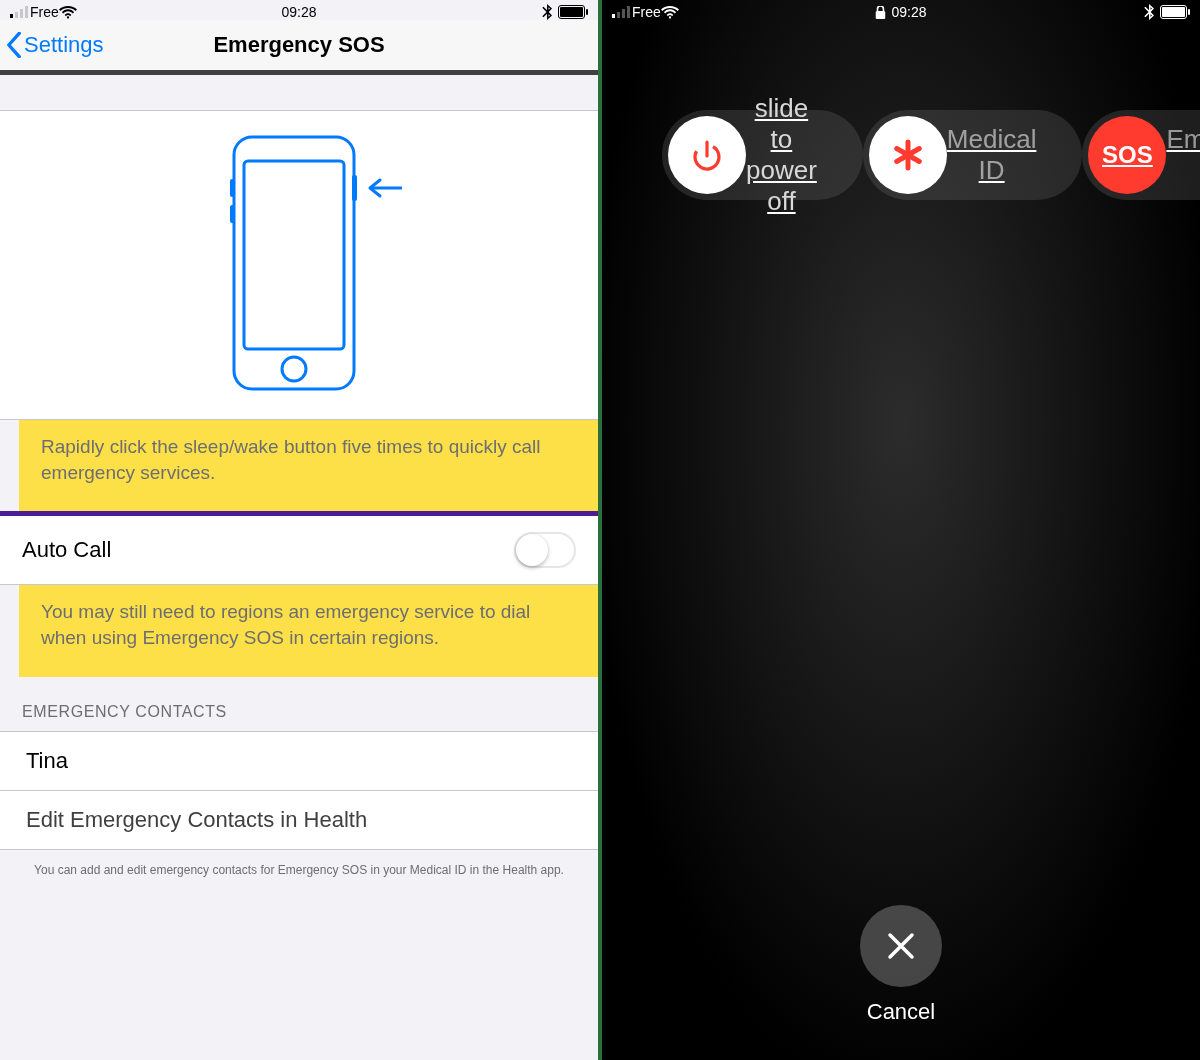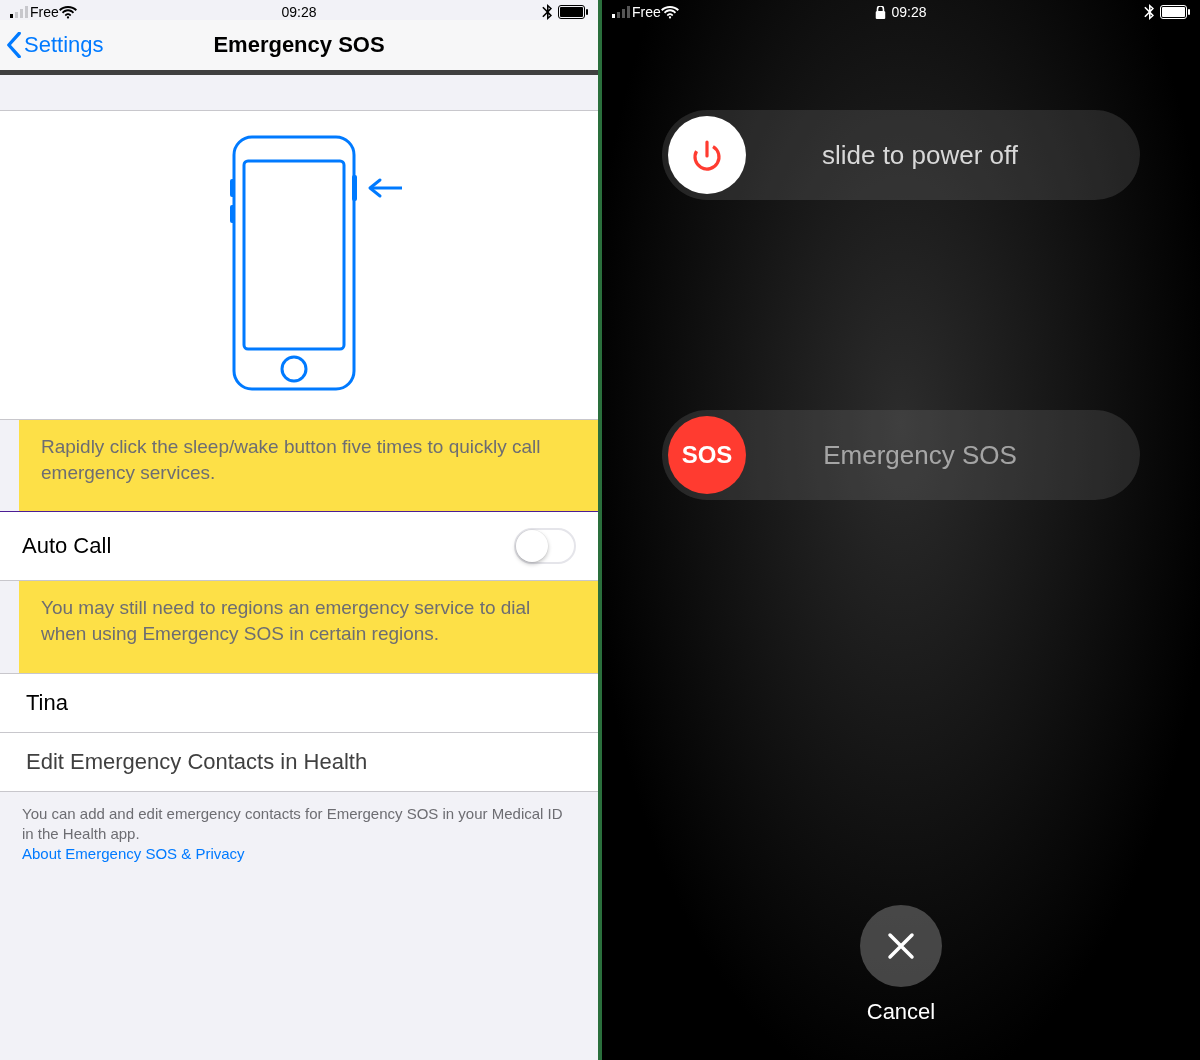--- a/index.html
+++ b/index.html
@@ -21,38 +21,38 @@
   .nav-back svg { width: 16px; height: 26px; }
   .nav-title { position: absolute; left: 50%; transform: translateX(-50%); font-size: 22px; font-weight: 600; color: #000; }
 
   .spacer-strip { height: 35px; background: #f2f2f7; }
 
   .illus-block { background: #fff; border-top: 1px solid #c8c7cc; border-bottom: 1px solid #c8c7cc; padding: 22px 0; display: flex; justify-content: center; }
   .phone-illus { position: relative; }
 
   .section-desc { padding: 14px 22px 26px 22px; color: #6d6d72; font-size: 19px; line-height: 1.35; background: #fde047; margin-left: 19px; }
 
-  .row { background: #fff; border-top: 1px solid #4c1d95; border-bottom: 1px solid #c8c7cc; padding: 16px 22px; display: flex; align-items: center; justify-content: space-between; font-size: 22px; }
+  .row { background: #fff; border-top: 5px solid #4c1d95; border-bottom: 1px solid #c8c7cc; padding: 16px 22px; display: flex; align-items: center; justify-content: space-between; font-size: 22px; }
   .row-label { color: #000; }
   .switch { width: 62px; height: 36px; border-radius: 18px; background: #fff; border: 2px solid #e5e5ea; position: relative; }
   .switch .knob { width: 32px; height: 32px; border-radius: 50%; background: #fff; box-shadow: 0 2px 4px rgba(0,0,0,0.25), 0 0 0 0.5px rgba(0,0,0,0.05); position: absolute; top: 0; left: 0; }
 
   .section-header { padding: 26px 22px 10px 22px; color: #6d6d72; font-size: 16px; letter-spacing: 0.6px; }
 
   .list { background: #fff; border-top: 1px solid #c8c7cc; }
   .list .item { padding: 16px 26px; font-size: 22px; border-bottom: 1px solid #c8c7cc; }
   .list .item.link { color: #404040; }
-  .footer-desc { padding: 12px 22px; color: #6d6d72; font-size: 15px; line-height: 1.35; }
+  .footer-desc { padding: 12px 22px; color: #6d6d72; font-size: 12px; line-height: 1.35; text-align: center; }
   .footer-desc .link { color: #007aff; }
 
   
   .right { background: radial-gradient(ellipse at 50% 40%, #2c2c2c 0%, #000 75%); color: #fff; }
   .right .status-bar { color: #fff; }
 
-  .sliders { padding: 90px 60px 1px 60px; display: flex; flex-direction: column; gap: 0; }
+  .sliders { padding: 90px 60px 1px 60px; display: flex; flex-direction: row; gap: 0; text-decoration: underline; }
   .slider { width: 100%; height: 90px; border-radius: 45px; background: rgba(120,120,120,0.25); display: flex; align-items: center; padding: 6px; position: relative; }
   .slider .knob { width: 78px; height: 78px; border-radius: 50%; display: flex; align-items: center; justify-content: center; flex-shrink: 0; }
   .slider .knob.white { background: #fff; }
   .slider .knob.red { background: #ff3b30; color: #fff; font-weight: 700; font-size: 24px; }
   .slider .slabel { flex: 1; text-align: center; font-size: 26px; padding-right: 40px; color: rgba(255,255,255,0.55); }
   .slider .slabel.shimmer { color: #d8d8d8; }
   .gap-big { height: 160px; }
   .gap-small { height: 50px; }
 
   .cancel-wrap { position: absolute; bottom: 35px; left: 0; right: 0; display: flex; flex-direction: column; align-items: center; gap: 12px; }
@@ -133,33 +133,33 @@
 
     <div class="row">
       <span class="row-label">Auto Call</span>
       <div class="switch">
           <div class="knob"></div>
         </div>
     </div>
 
     <div class="section-desc">You may still need to regions an emergency service to dial when using Emergency SOS in certain regions.</div>
 
+    <div class="section-header">EMERGENCY CONTACTS</div>
 
     <div class="list">
       <div class="item">
         <span>Tina</span>
       </div>
       <div class="item link">
         <span>Edit Emergency Contacts in Health</span>
       </div>
     </div>
 
     <div class="footer-desc">
       <span>You can add and edit emergency contacts for Emergency SOS in your Medical ID in the Health app.</span><br>
-      <span class="link">About Emergency SOS &amp; Privacy</span>
     </div>
 
   </div>
 
   <div class="divider"></div>
 
   <div class="panel right">
 
     <div class="status-bar">
       <span class="carrier">
@@ -209,20 +209,32 @@
           <svg width="38" height="38" viewBox="0 0 38 38">
               <circle cx="19" cy="21" r="12" fill="none" stroke="#ff3b30" stroke-width="3.2" stroke-dasharray="56 20" transform="rotate(-60 19 21)"></circle>
               <line x1="19" y1="6" x2="19" y2="20" stroke="#ff3b30" stroke-width="3.2" stroke-linecap="round"></line>
             </svg>
         </div>
         <div class="slabel shimmer">slide to power off</div>
       </div>
 
       <div class="gap-big"></div>
 
+      <div class="slider">
+        <div class="knob white">
+          <svg width="38" height="38" viewBox="0 0 38 38">
+            <g stroke="#ff3b30" stroke-width="5" stroke-linecap="round">
+              <line x1="19" y1="6" x2="19" y2="32"></line>
+              <line x1="19" y1="6" x2="19" y2="32" transform="rotate(60 19 19)"></line>
+              <line x1="19" y1="6" x2="19" y2="32" transform="rotate(-60 19 19)"></line>
+            </g>
+          </svg>
+        </div>
+        <div class="slabel">Medical ID</div>
+      </div>
 
       <div class="gap-small"></div>
 
       <div class="slider">
         <div class="knob red">
             <span>SOS</span>
           </div>
         <div class="slabel">Emergency SOS</div>
       </div>
     </div>

